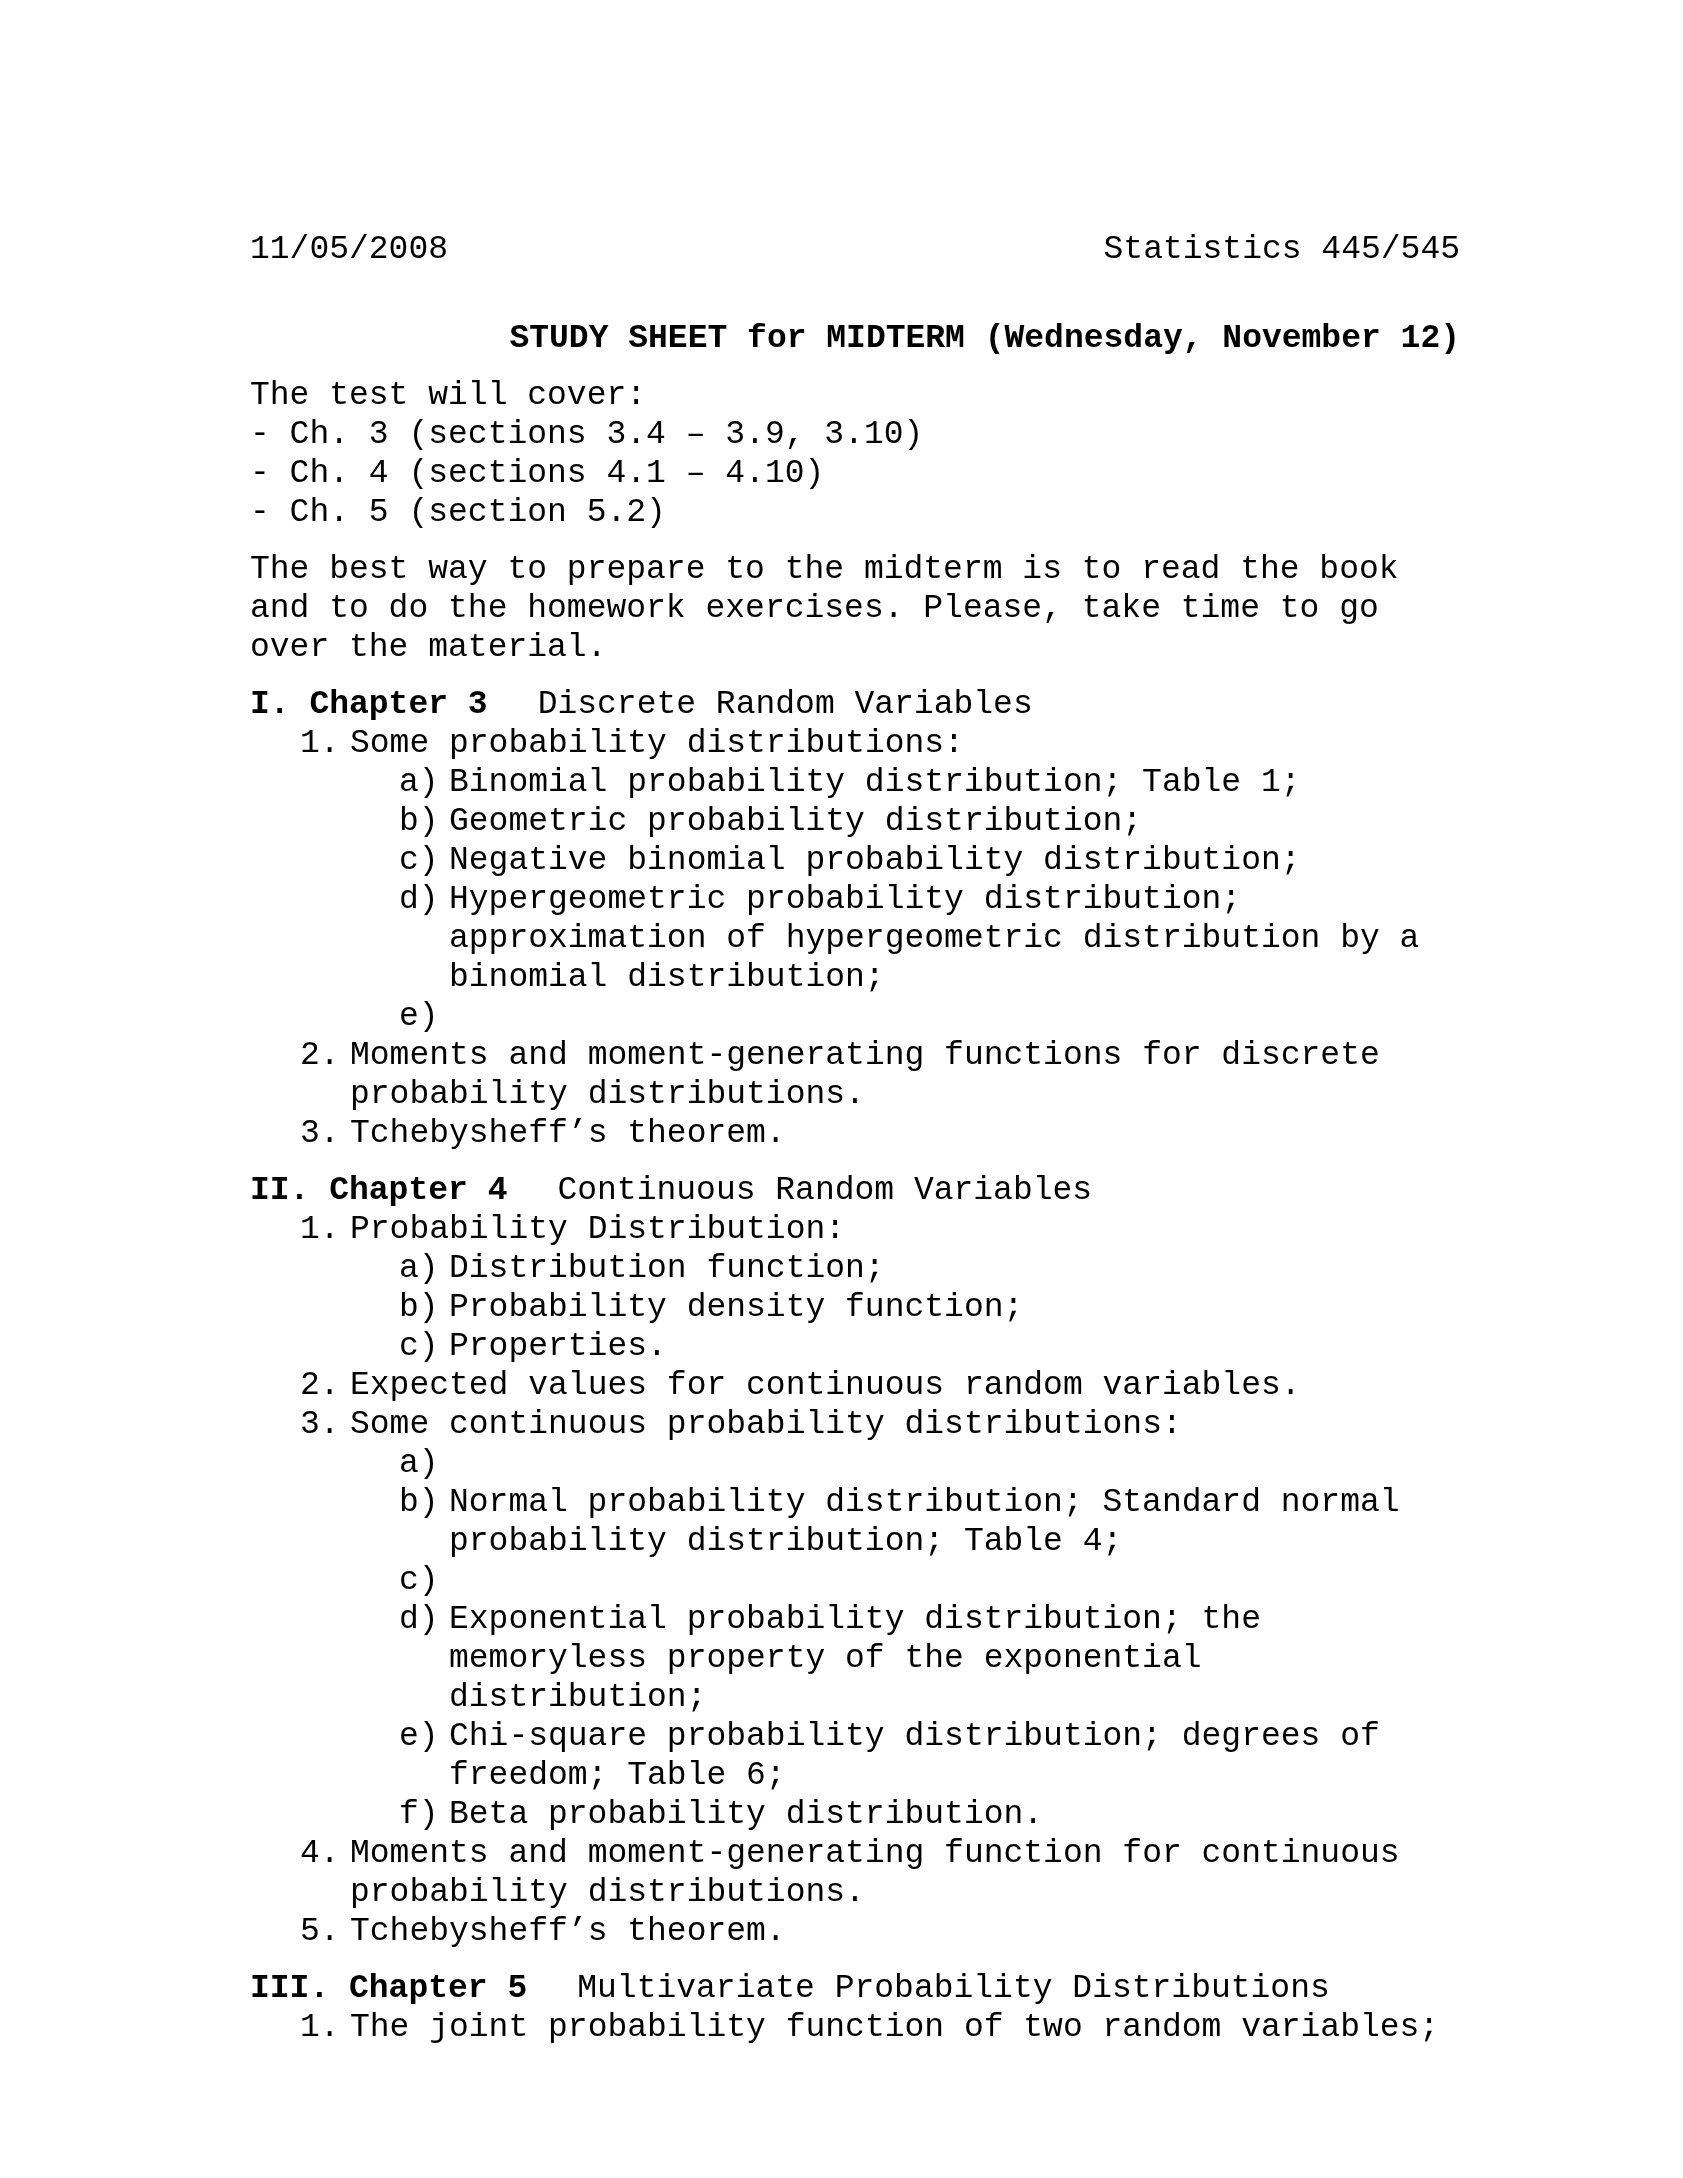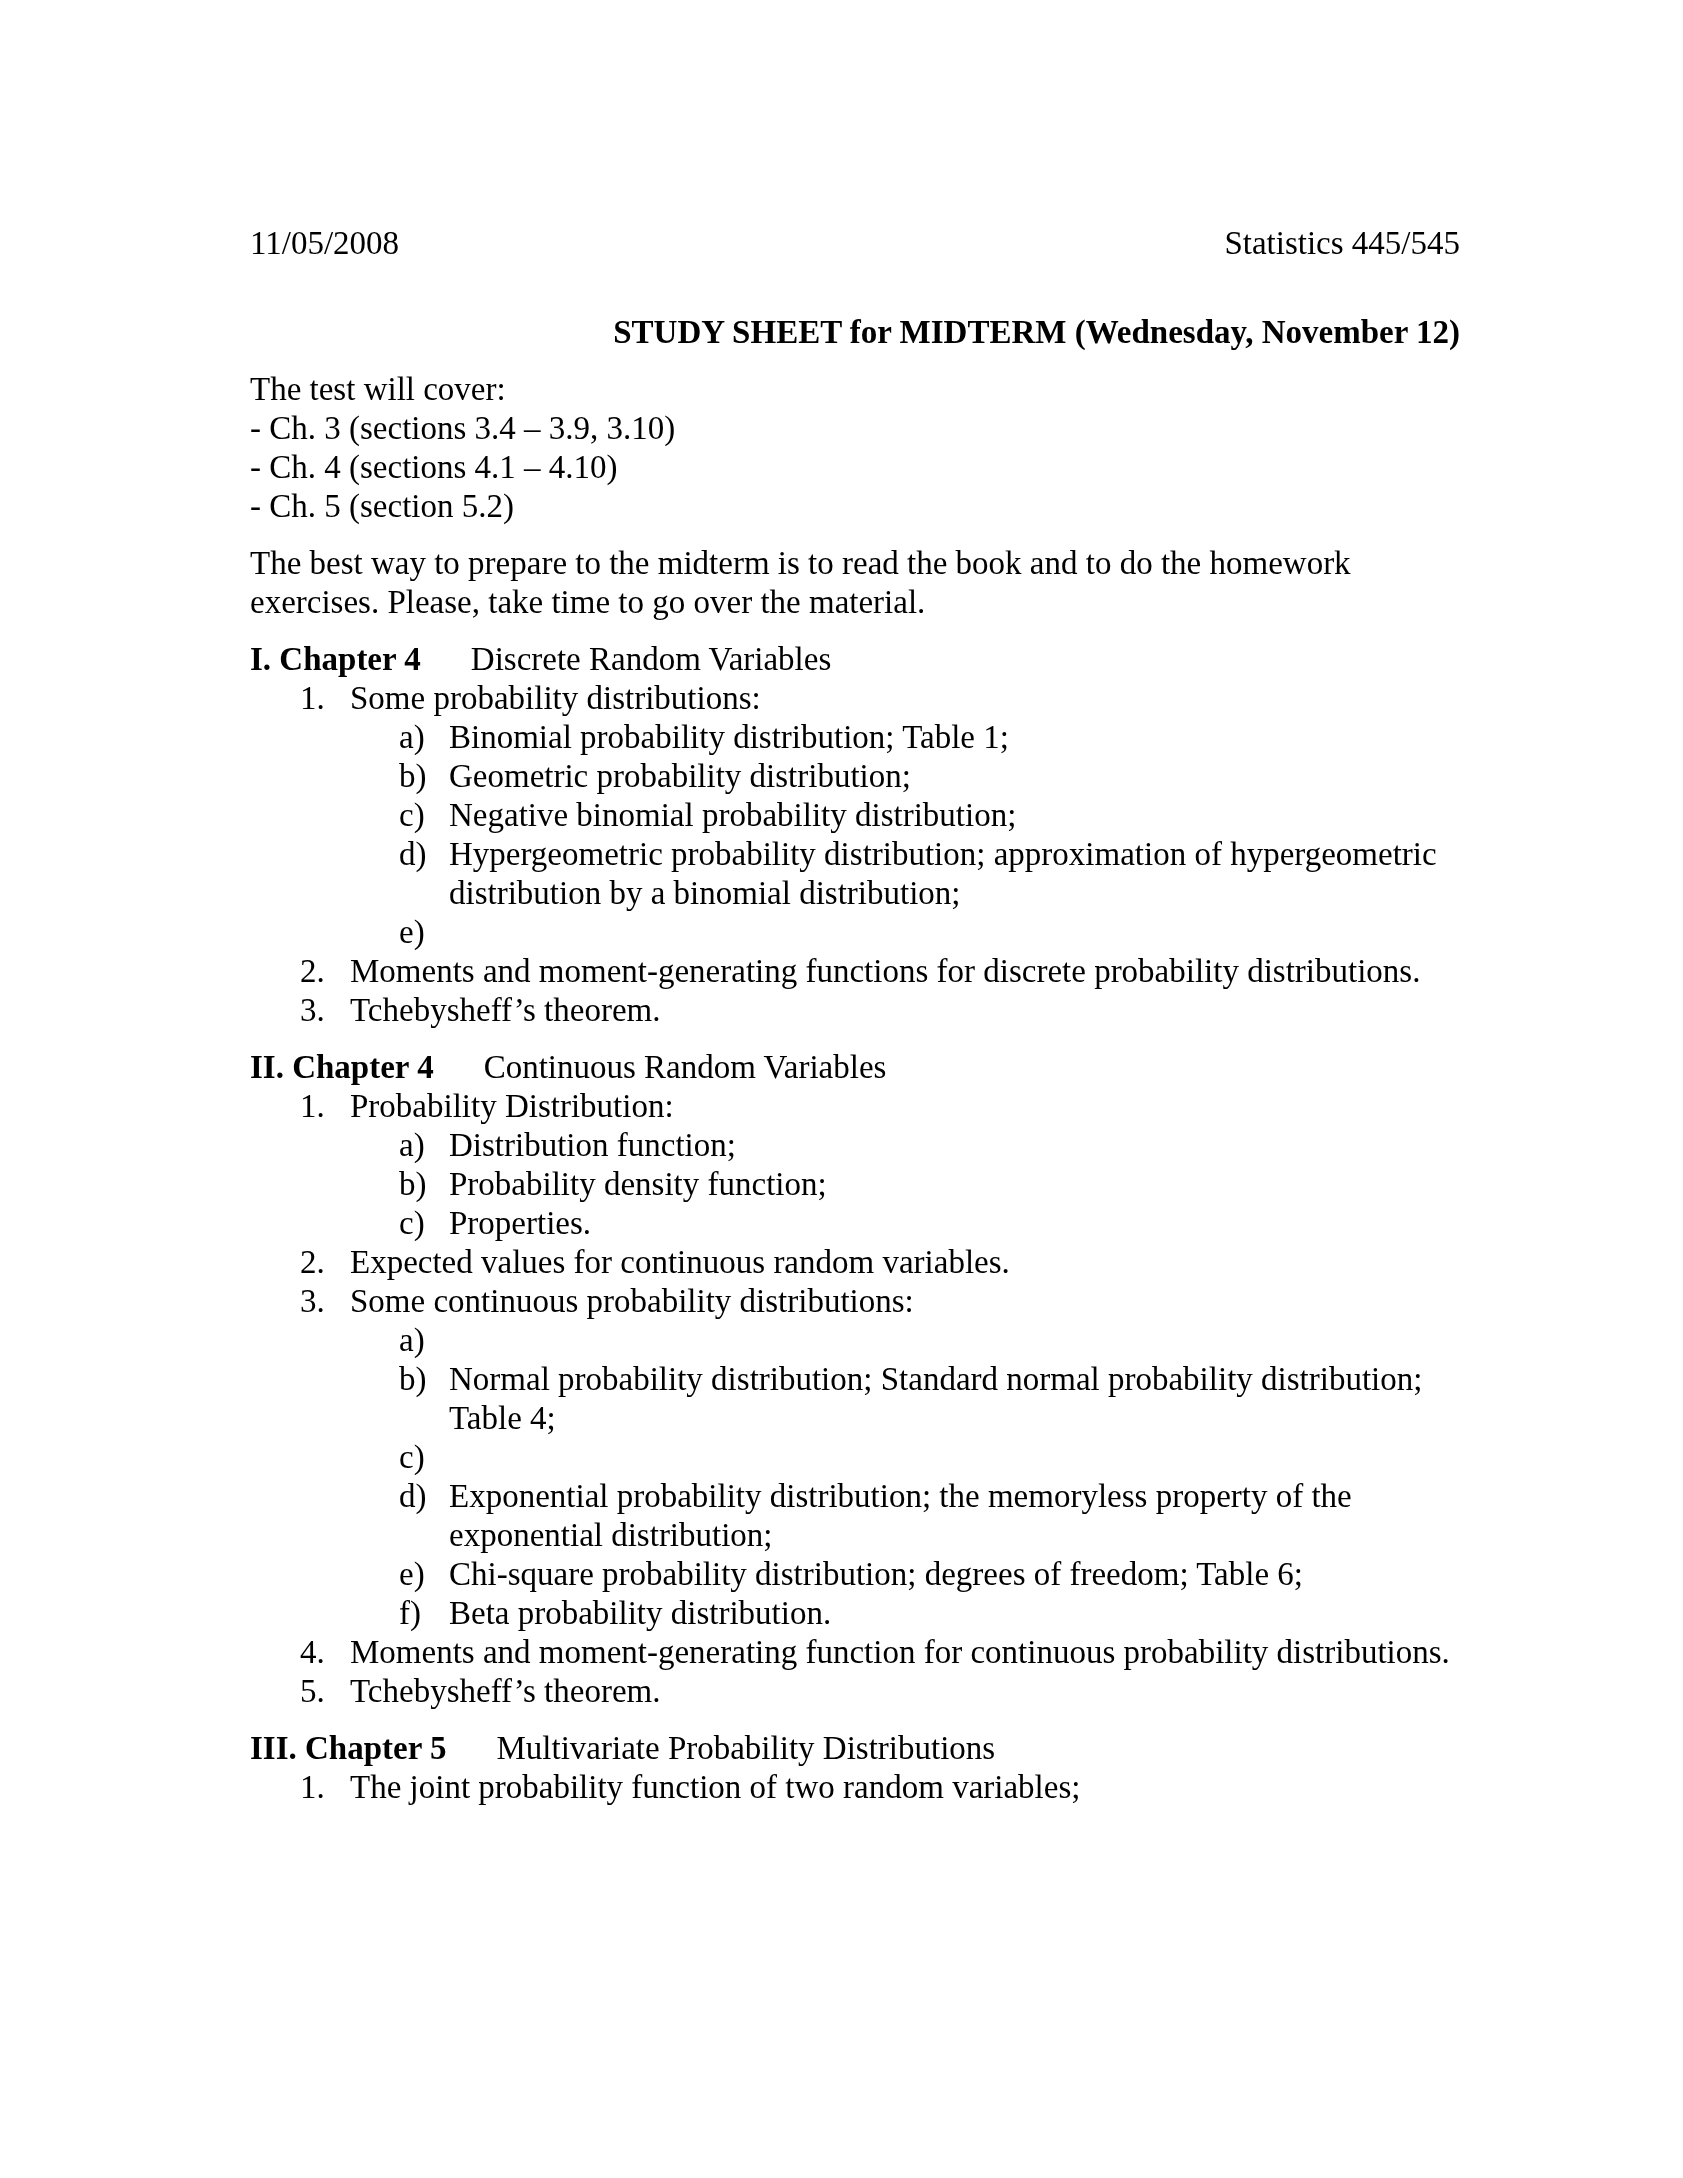--- a/index.html
+++ b/index.html
@@ -10,22 +10,23 @@
     background: #ffffff;
     color: #000000;
     font-family: "Liberation Serif", serif;
     font-size: 33px;
     line-height: 39px;
     overflow: hidden;
   }
   .content {
     position: absolute;
     left: 250px;
-    top: 224px;
+    top: 230px;
     width: 1210px;
+    font-family: Liberation Mono, monospace;
   }
   .header-row {
     display: flex;
     justify-content: space-between;
   }
   .doc-title {
     margin-top: 50px;
     text-align: right;
     font-weight: bold;
   }
@@ -60,21 +61,21 @@
       <div>The test will cover:</div>
       <div>- Ch. 3 (sections 3.4 – 3.9, 3.10)</div>
       <div>- Ch. 4 (sections 4.1 – 4.10)</div>
       <div>- Ch. 5 (section 5.2)</div>
     </div>
 
     <div class="block">The best way to prepare to the midterm is to read the book and to do the homework exercises. Please, take time to go over the material.</div>
 
     <div class="block">
       <div class="sec-head">
-        <span class="sec-num-title">I. Chapter 4</span><span class="sec-title">Discrete Random Variables</span>
+        <span class="sec-num-title">I. Chapter 3</span><span class="sec-title">Discrete Random Variables</span>
       </div>
       <div class="row">
         <span class="m1">1.</span>
         <span class="txt">Some probability distributions:</span>
       </div>
       <div class="row">
         <span class="m2">a)</span>
         <span class="txt">Binomial probability distribution; Table 1;</span>
       </div>
       <div class="row">

